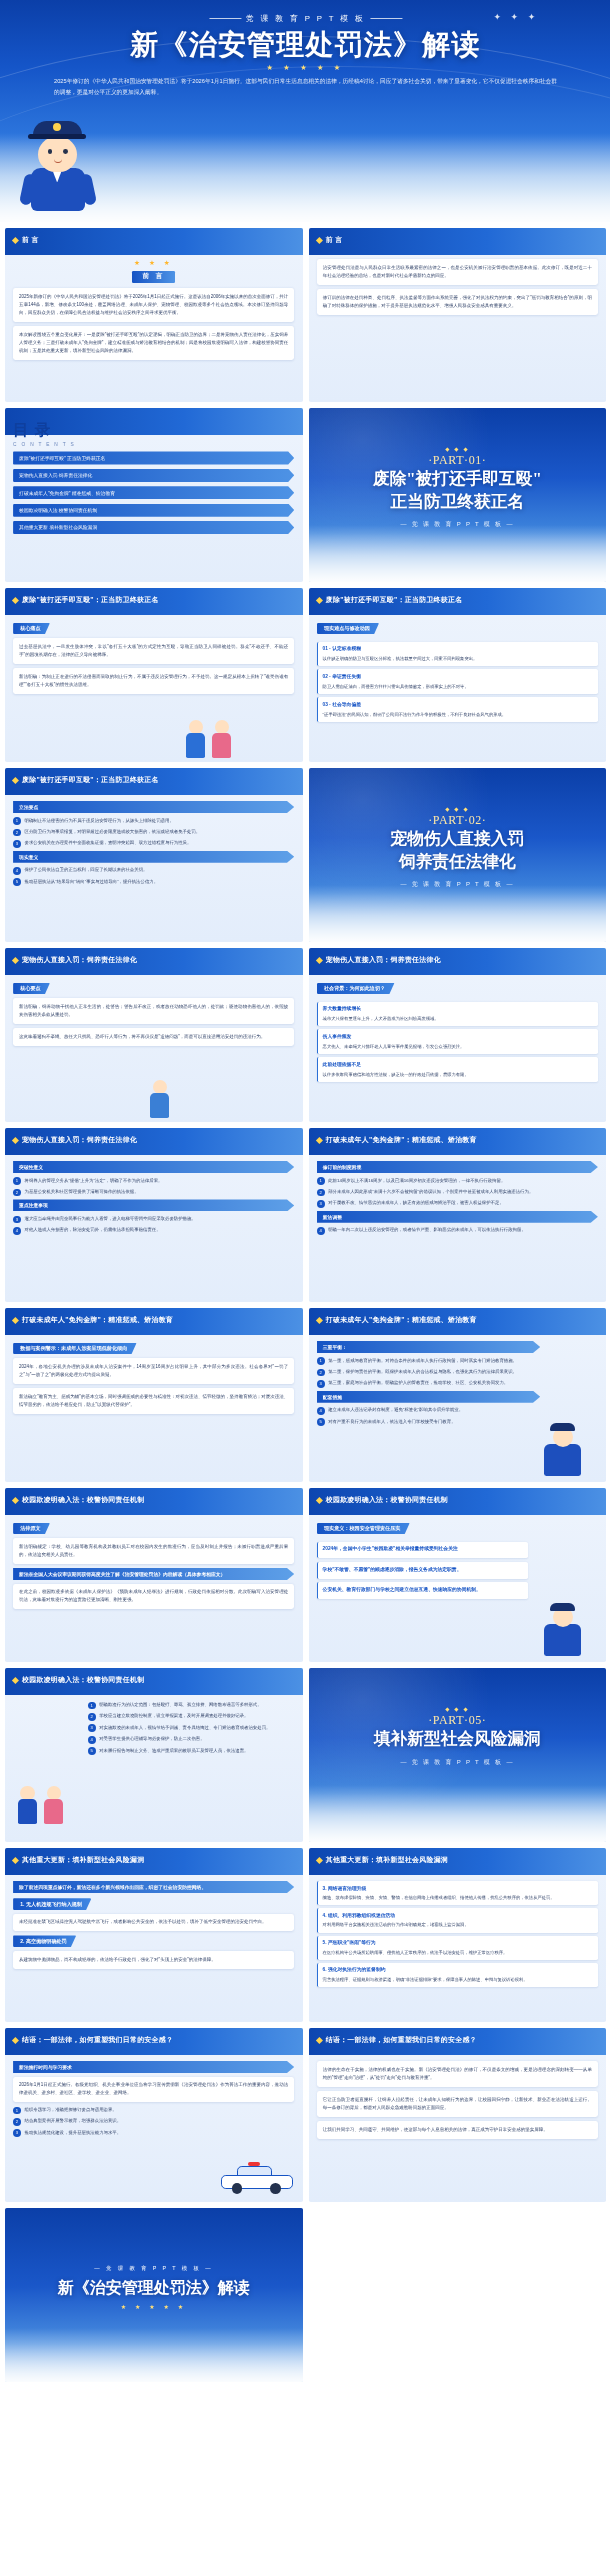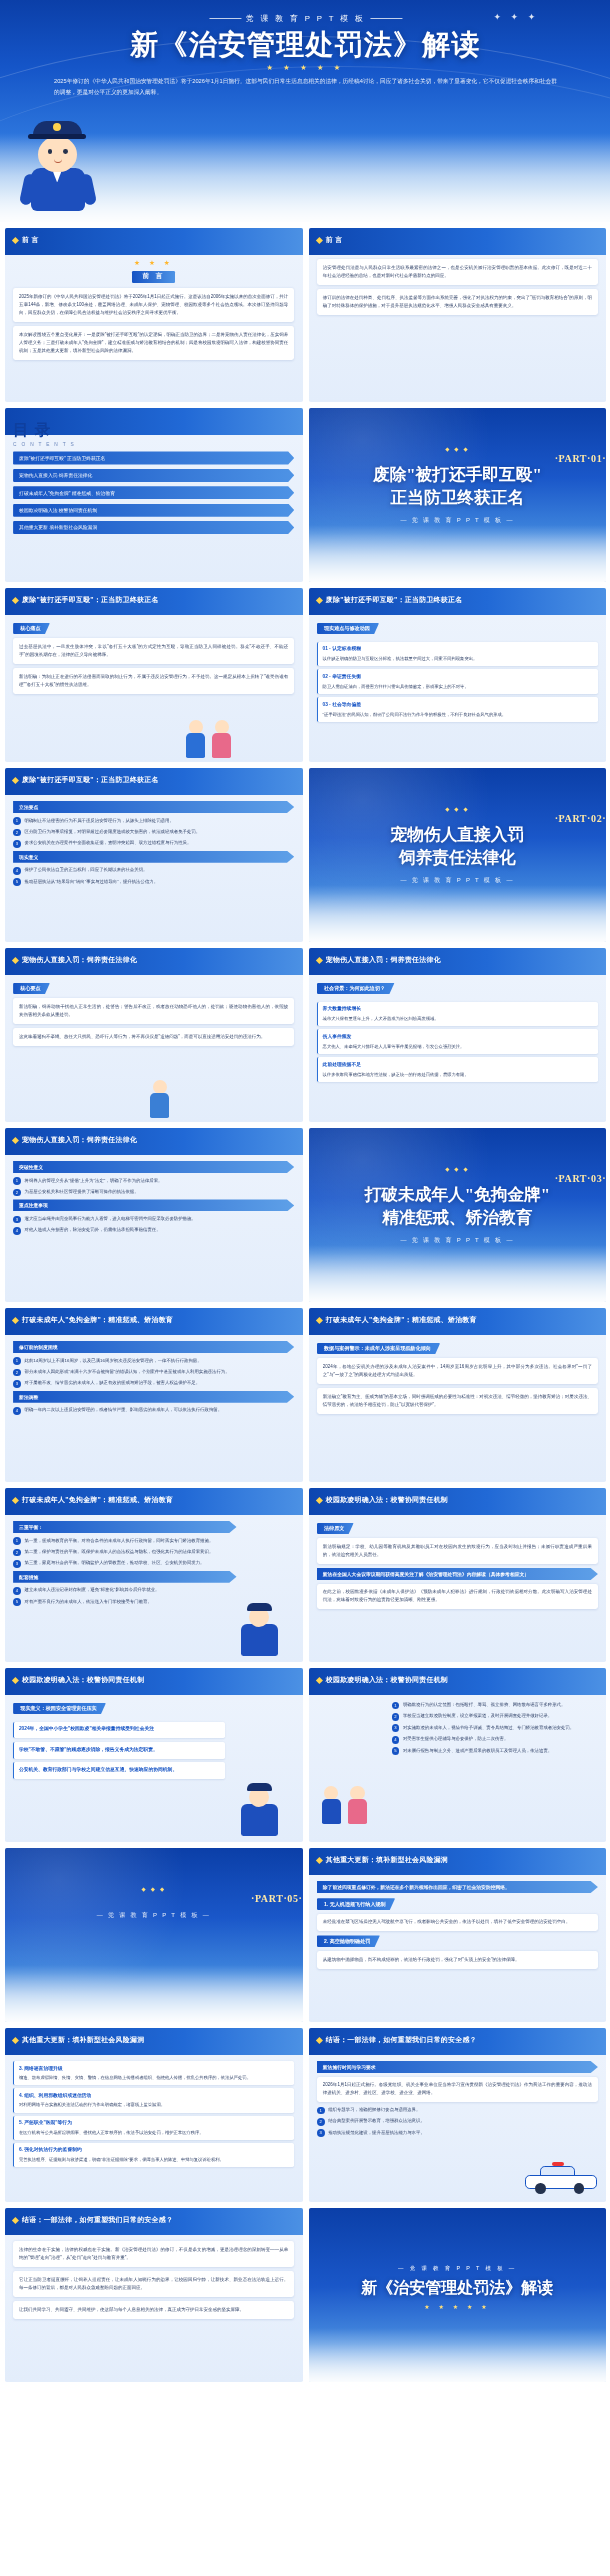--- a/index.html
+++ b/index.html
@@ -95,21 +95,21 @@
       radial-gradient(circle at 18% 18%, rgba(255,255,255,.14), rgba(255,255,255,0) 45%),
       linear-gradient(180deg,#0b3fa8 0%,#1a57c9 40%,#3f86dd 72%,#bcd9f2 100%);
     color:#fff;
   }
   .s-blue .clouds {
     position:absolute; left:0; right:0; bottom:0; height: 57px;
     background: linear-gradient(180deg, rgba(255,255,255,0) 0%, rgba(255,255,255,.6) 55%, rgba(255,255,255,.95) 100%);
   }
   .s-blue .sec-diamond { text-align:center; font-size: 5.4px; color:#ffe07a; letter-spacing:1.8px; margin-top: 38px;}
   .s-blue .sec-part {
-    text-align:right; font-size: 10px; font-weight:bold; letter-spacing:0.6px;
+    text-align:center; font-size: 12px; font-weight:normal; letter-spacing:0.6px;
     color:#ffe9a8; font-family:"Liberation Serif", serif; margin-top: 1.2px;
   }
   .s-blue .sec-t1, .s-blue .sec-t2 {
     text-align:center; font-size: 16.7px; font-weight:bold; color:#fff;
     font-family:"Liberation Serif", serif; line-height:1.35; text-shadow: 0 1.2px 4.8px rgba(0,10,40,.4);
   }
   .s-blue .sec-sub {
     text-align:center; margin-top: 7.2px; font-size: 6px; color: rgba(255,255,255,.9); letter-spacing: 1.8px;
   }
 
@@ -423,28 +423,20 @@
             <span class="bn">3</span>
             <span>遛犬应当牵绳并由完全民事行为能力人看管，进入电梯等密闭空间应采取必要防护措施。</span>
           </div>
         <div class="bullet">
             <span class="bn">4</span>
             <span>对他人造成人身损害的，除治安处罚外，仍需依法承担民事赔偿责任。</span>
           </div>
       </div>
     </div>
 
-    <div class="slide s-blue">
-      <div class="sec-diamond">◆ ◆ ◆</div>
-      <div class="sec-part">·PART·03·</div>
-      <div class="sec-t1">打破未成年人"免拘金牌"</div>
-      <div class="sec-t2">精准惩戒、矫治教育</div>
-      <div class="sec-sub">— 党 课 教 育 P P T 模 板 —</div>
-      <div class="clouds"></div>
-    </div>
 
     <div class="slide s-light">
       <div class="s-head">
         <span class="dia"></span>
         <span class="htxt">打破未成年人"免拘金牌"：精准惩戒、矫治教育</span>
       </div>
       <div class="s-body">
         <div class="arrowbar">修订前的制度困境</div>
         <div class="bullet">
             <span class="bn">1</span>
@@ -585,20 +577,21 @@
       </div>
       <div class="kid" style="left:37px;bottom:18px;height:42px">
         <div class="kh"></div>
         <div class="kb" style="background:#e8698a"></div>
       </div>
     </div>
 
     <div class="slide s-blue">
       <div class="sec-diamond">◆ ◆ ◆</div>
       <div class="sec-part">·PART·05·</div>
+      <div class="sec-t2">填补新型社会风险漏洞</div>
       <div class="sec-sub">— 党 课 教 育 P P T 模 板 —</div>
       <div class="clouds"></div>
     </div>
 
     <div class="slide s-light">
       <div class="s-head">
         <span class="dia"></span>
         <span class="htxt">其他重大更新：填补新型社会风险漏洞</span>
       </div>
       <div class="s-body">

